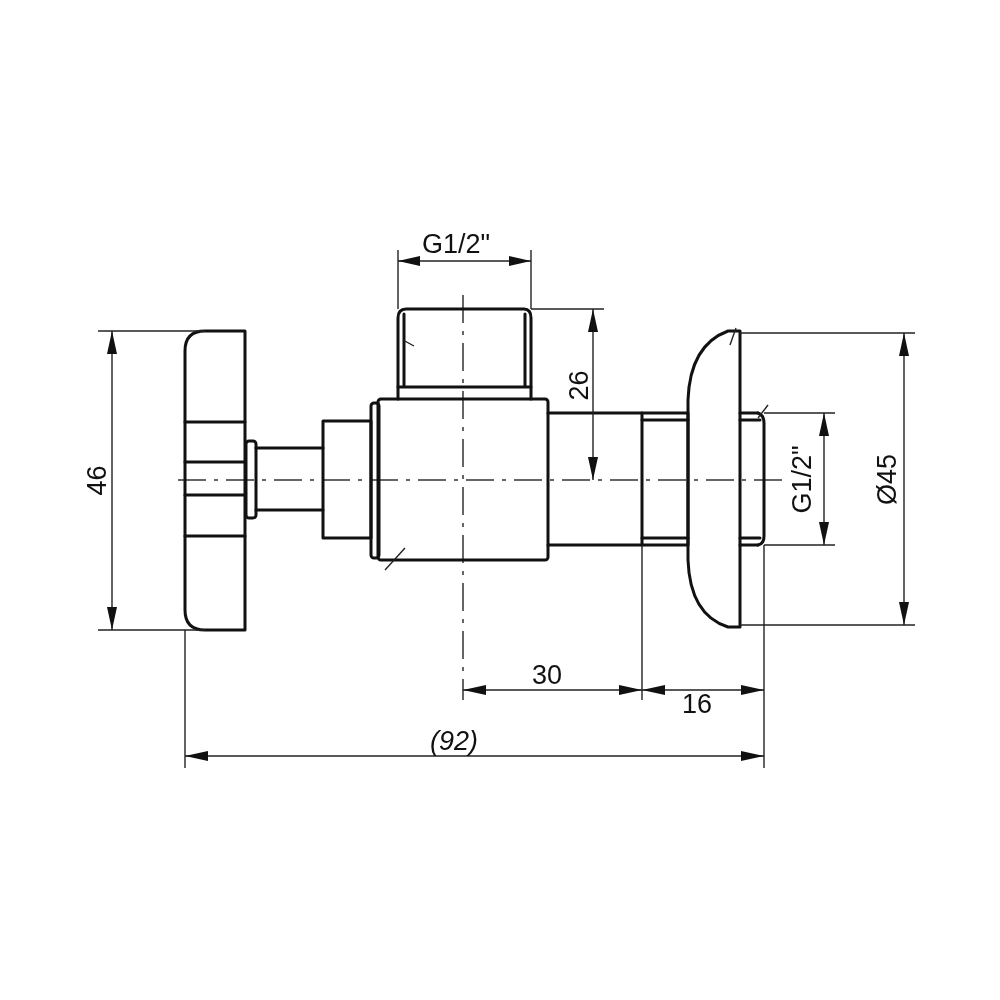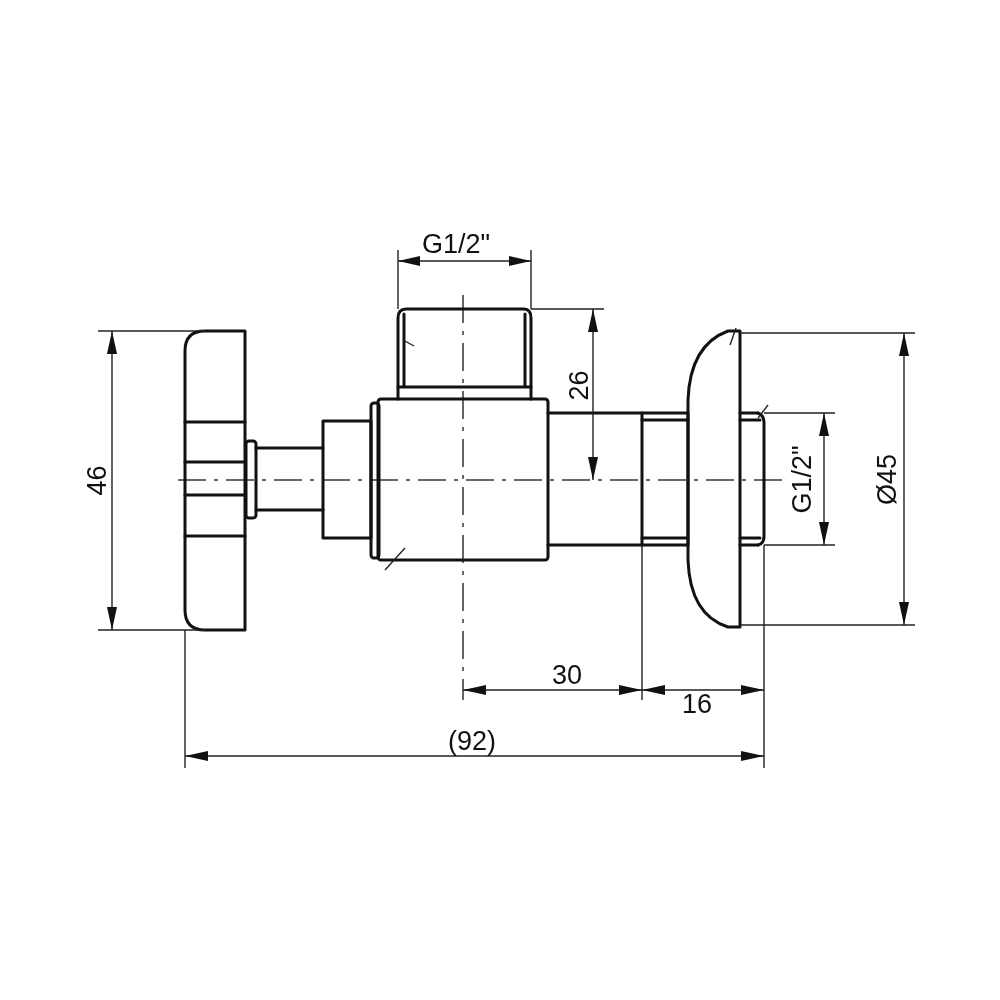--- a/index.html
+++ b/index.html
@@ -135,16 +135,16 @@
       <polygon class="arrow" points="185,756 208,751 208,761"></polygon>
       <polygon class="arrow" points="764,756 741,751 741,761"></polygon>
     </g>
   </svg>
 
   <div class="dim-label" style="left:422px; top:231px;">G1/2"</div>
   <div class="dim-label rot" style="left:564px; top:372px;">26</div>
   <div class="dim-label rot" style="left:82px; top:467px;">46</div>
   <div class="dim-label rot" style="left:768px; top:466px;">G1/2"</div>
   <div class="dim-label rot" style="left:862px; top:466px;">Ø45</div>
-  <div class="dim-label" style="left:552px; top:662px;">30</div>
+  <div class="dim-label" style="left:532px; top:662px;">30</div>
   <div class="dim-label" style="left:682px; top:691px;">16</div>
-  <div class="dim-label" style="left:448px; top:728px;">(92)</div>
+  <div class="dim-label" style="left:430px; top:728px;font-style:italic;">(92)</div>
 </div>
 
 </body></html>

